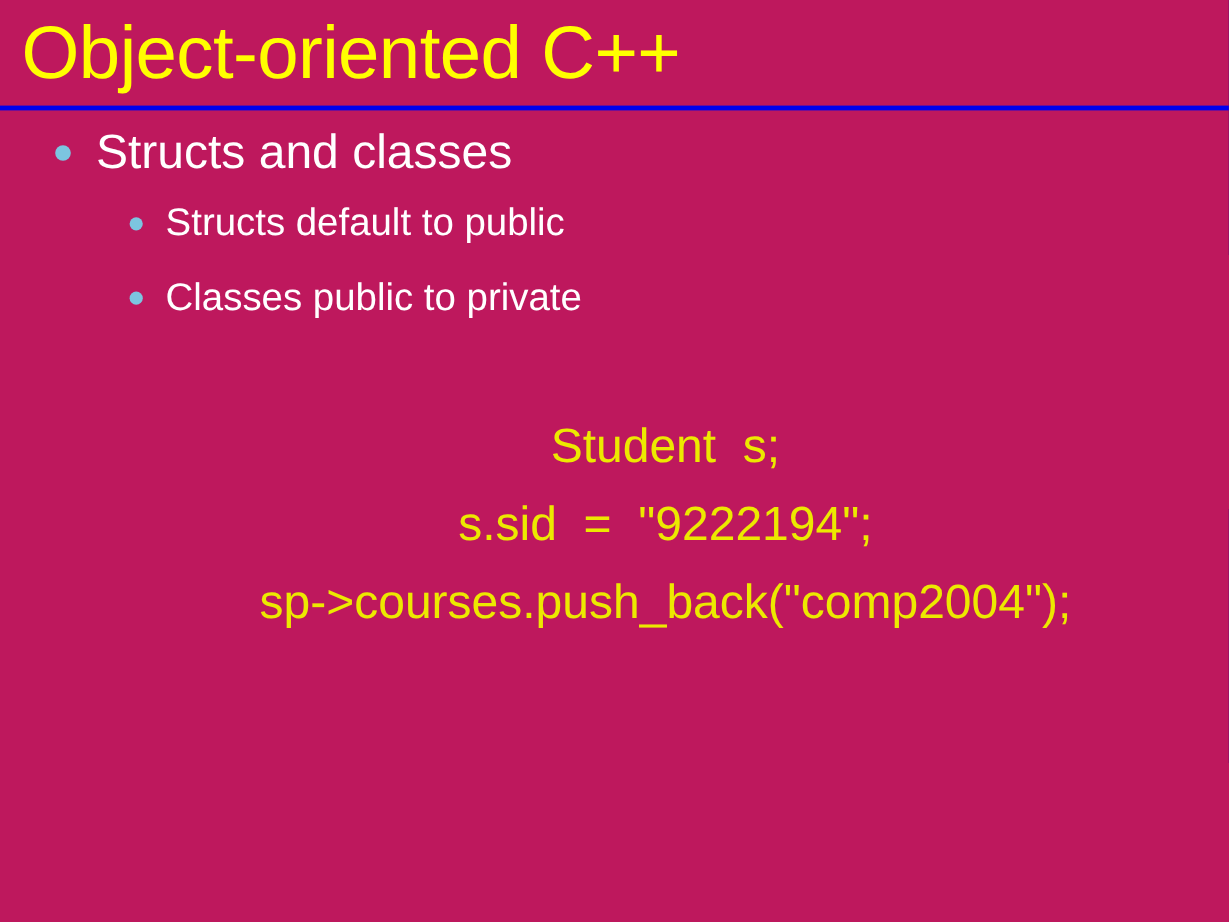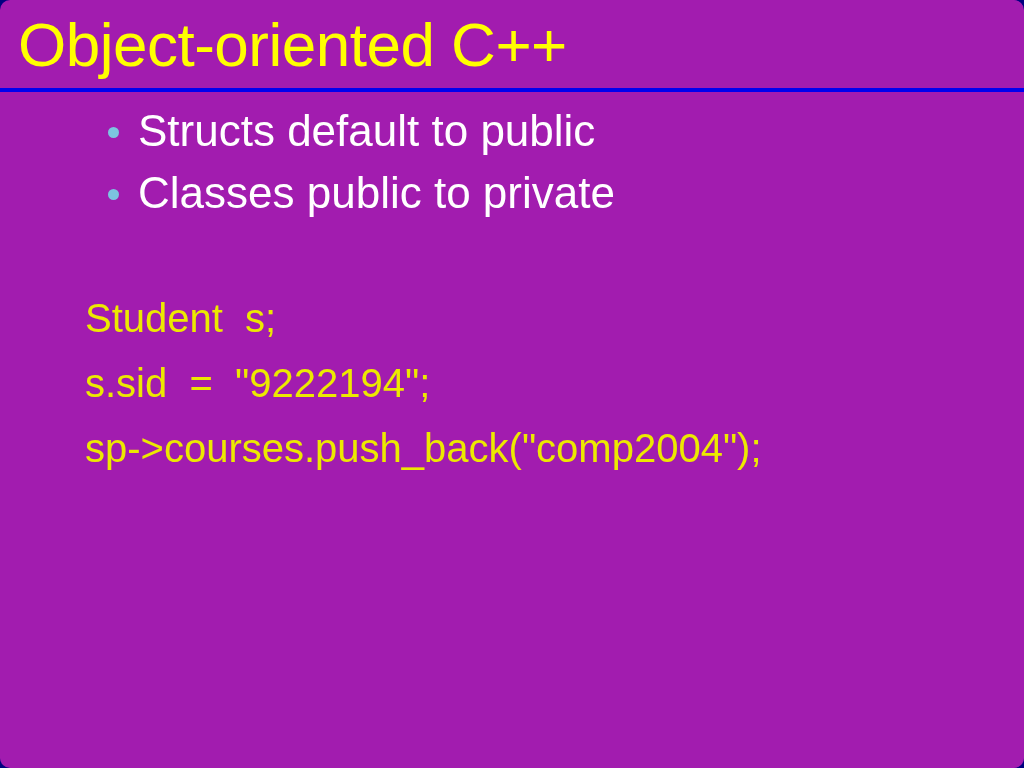--- a/index.html
+++ b/index.html
@@ -12,23 +12,22 @@
     overflow: hidden;
     background: #000080;
     font-family: "Liberation Sans", sans-serif;
     -webkit-font-smoothing: antialiased;
   }
 
   .slide {
     position: relative;
     width: 1024px;
     height: 768px;
-    background: #a21caf;
+    background: #be185d;
     box-sizing: border-box;
-    border-radius: 10px;
   }
 
   
   .slide-title {
     position: absolute;
     left: 18px;
     top: 6px;
     width: 990px;
     height: 78px;
     color: #ffff00;
@@ -76,21 +75,21 @@
     border-radius: 50%;
     background: #7cc5e0;
   }
 
   
   .bullet-l2 {
     position: relative;
     height: 62px;
     padding-left: 138px;
     color: #ffffff;
-    font-size: 44px;
+    font-size: 32px;
     line-height: 62px;
     white-space: nowrap;
   }
   .bullet-l2 .dot {
     position: absolute;
     left: 108px;
     top: 27px;
     width: 11px;
     height: 11px;
     border-radius: 50%;
@@ -98,20 +97,21 @@
   }
 
   
   .gap {
     height: 62px;
   }
 
   
   .code-block {
     padding-left: 85px;
+    text-align: center;
   }
   .code-line {
     color: #ece900;
     font-size: 40px;
     line-height: 65px;
     height: 65px;
     white-space: pre;
     font-family: "Liberation Sans", sans-serif;
   }
 </style>
@@ -119,20 +119,24 @@
 <body>
 
 <div class="slide">
 
   <div class="slide-title">Object-oriented C++</div>
 
   <div class="title-rule"></div>
 
   <div class="body-area">
 
+    <div class="bullet-l1">
+      <span class="dot"></span>
+      <span>Structs and classes</span>
+    </div>
 
     <div class="bullet-l2">
       <span class="dot"></span>
       <span>Structs default to public</span>
     </div>
 
     <div class="bullet-l2">
       <span class="dot"></span>
       <span>Classes public to private</span>
     </div>

